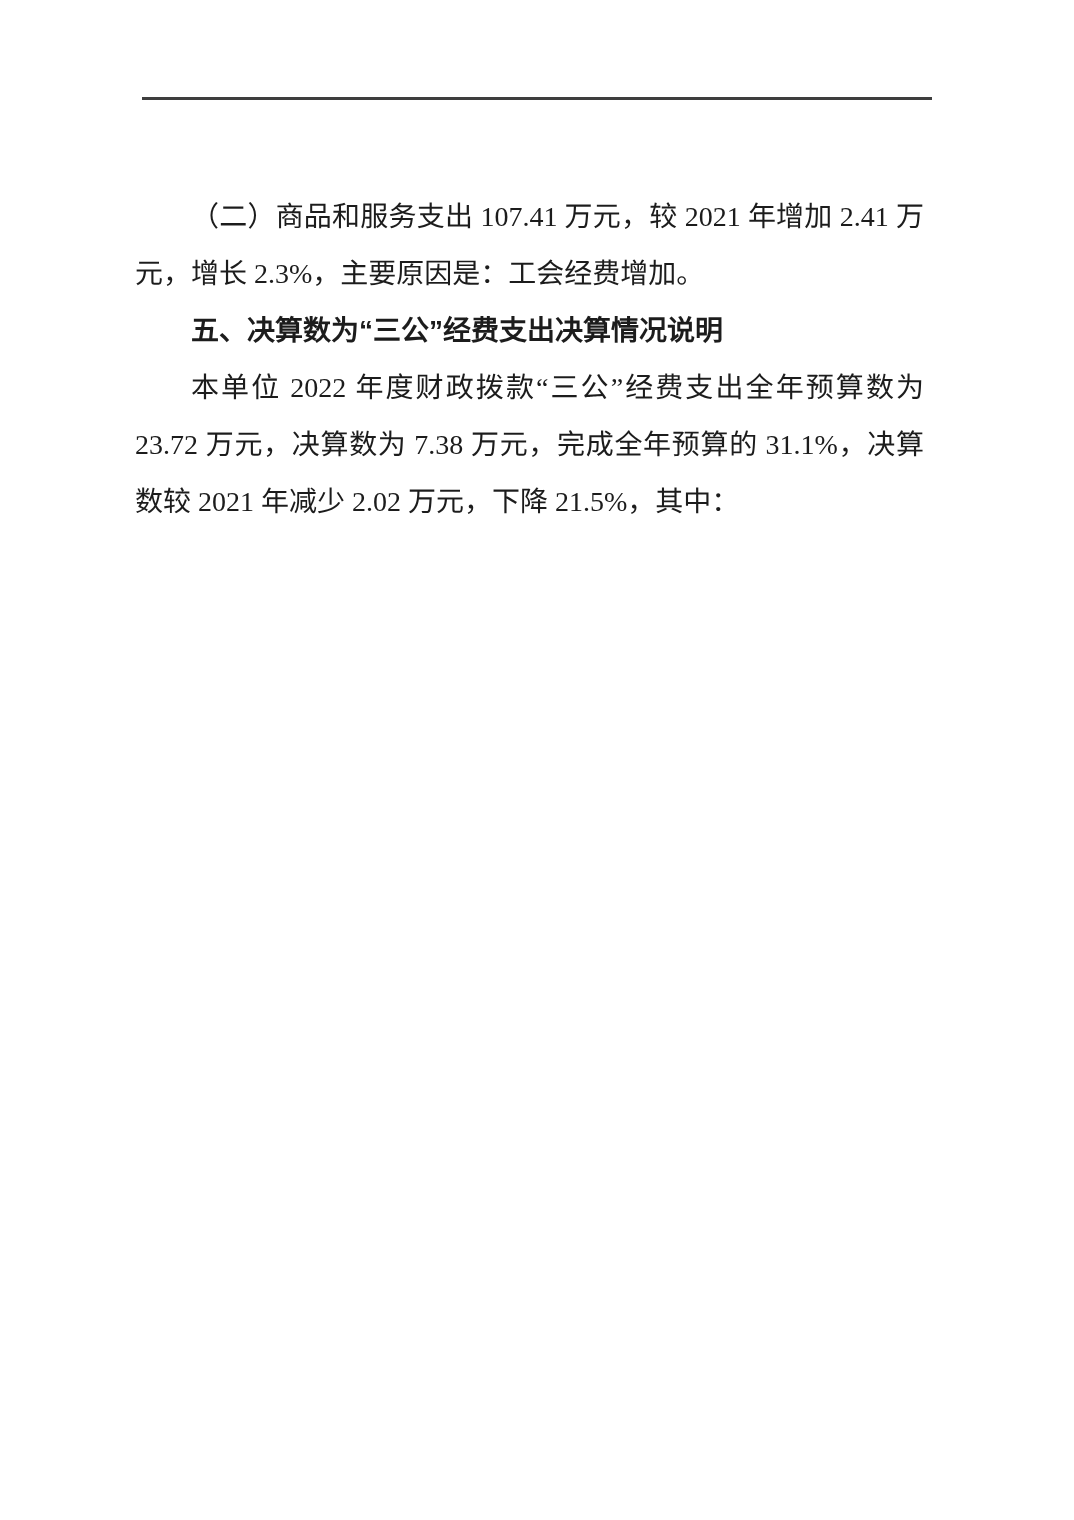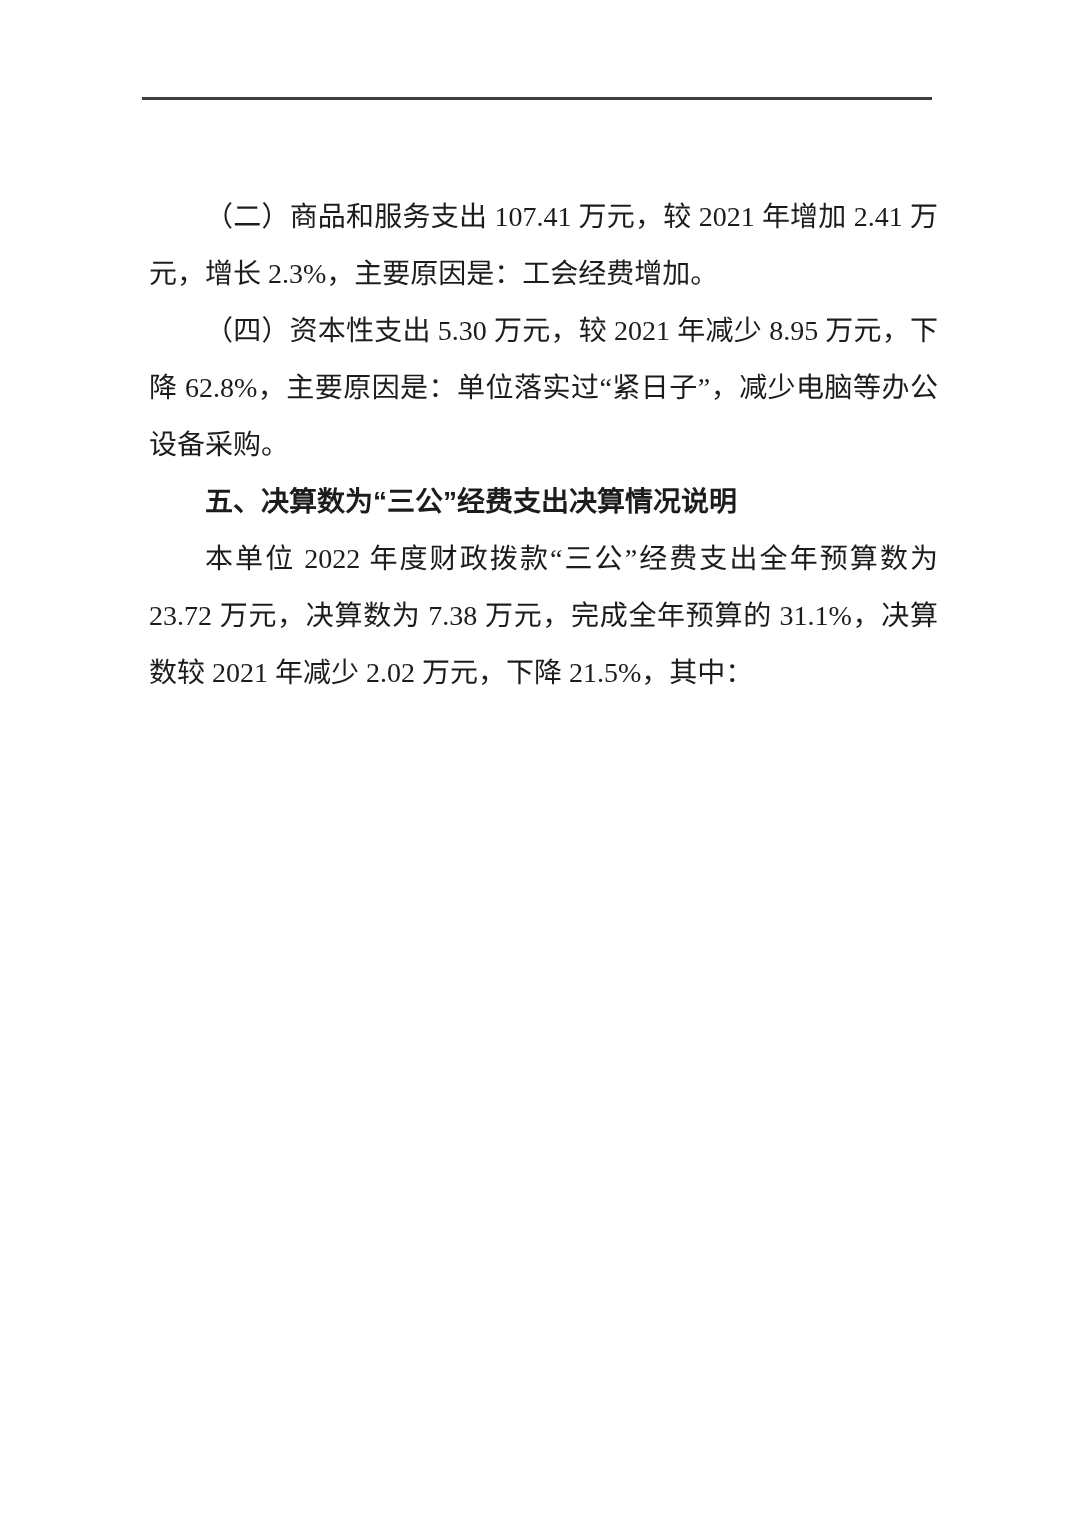--- a/index.html
+++ b/index.html
@@ -18,21 +18,21 @@
   .header-rule {
     position: absolute;
     left: 142px;
     top: 97px;
     width: 790px;
     height: 3px;
     background: #3e3e3e;
   }
   .content {
     position: absolute;
-    left: 149px;
+    left: 135px;
     top: 188px;
     width: 789px;
   }
   .para {
     margin: 0;
     font-family: "Liberation Serif", "DejaVu Serif", serif;
     font-size: 28px;
     line-height: 57px;
     text-align: justify;
     text-indent: 2em;
@@ -48,17 +48,16 @@
     text-indent: 2em;
   }
 </style>
 </head>
 <body>
 
 <div class="page">
   <div class="header-rule"></div>
   <main class="content">
       <p class="para">（二）商品和服务支出 107.41 万元，较 2021 年增加 2.41 万元，增长 2.3%，主要原因是：工会经费增加。</p>
-      <p class="para">（四）资本性支出 5.30 万元，较 2021 年减少 8.95 万元，下降 62.8%，主要原因是：单位落实过“紧日子”，减少电脑等办公设备采购。</p>
       <p class="heading">五、决算数为“三公”经费支出决算情况说明</p>
       <p class="para">本单位 2022 年度财政拨款“三公”经费支出全年预算数为 23.72 万元，决算数为 7.38 万元，完成全年预算的 31.1%，决算数较 2021 年减少 2.02 万元，下降 21.5%，其中：</p>
     </main>
 </div>
 
 </body></html>

